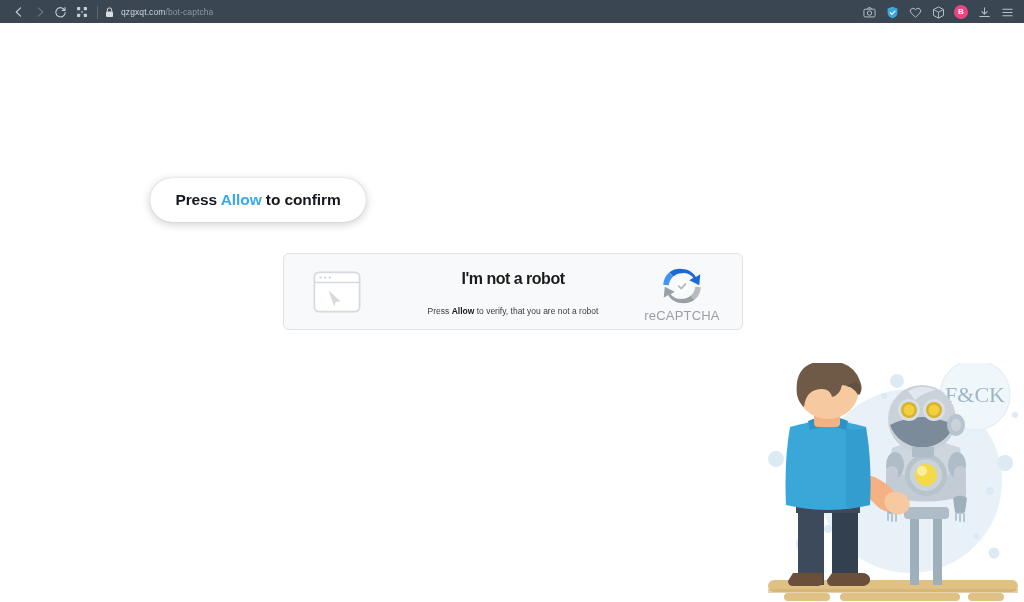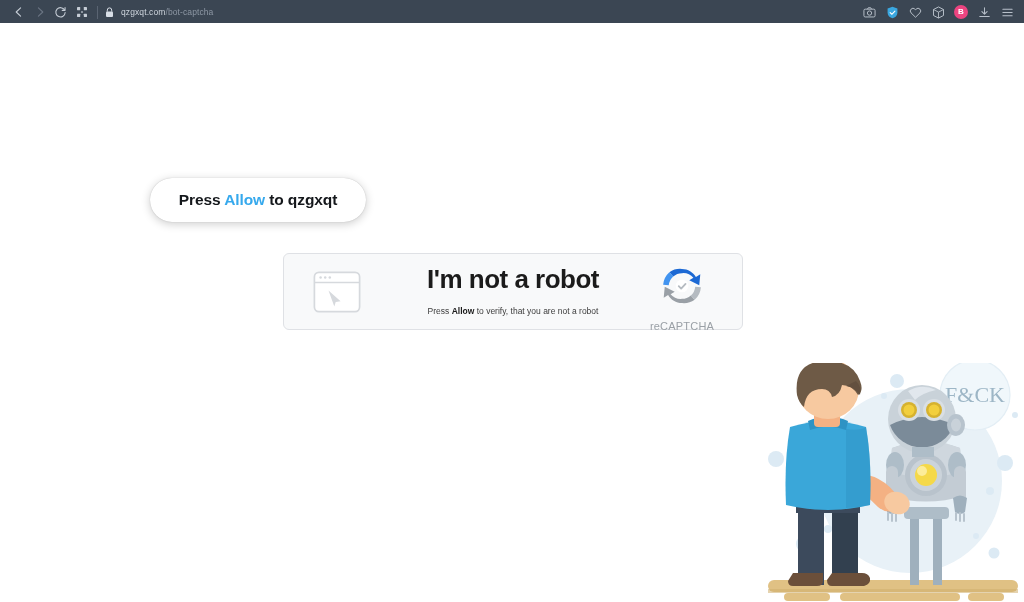--- a/index.html
+++ b/index.html
@@ -135,21 +135,21 @@
   }
 
   #captcha-text-block {
     position: absolute;
     left: 100px;
     top: 11px;
     width: 258px;
     text-align: center;
   }
   #captcha-heading {
-    font-size: 26px;
+    font-size: 16px;
     font-weight: bold;
     color: #1b1b1b;
     letter-spacing: -.5px;
     line-height: 28px;
   }
   #captcha-sub {
     font-size: 8.5px;
     color: #3c3c3c;
     margin-top: 12px;
     line-height: 12px;
@@ -159,24 +159,24 @@
 
   #recaptcha-logo {
     position: absolute;
     right: 22px;
     top: 9px;
     width: 76px;
     text-align: center;
   }
   #recaptcha-mark { width: 46px; height: 46px; margin: 0 auto; display: block; }
   #recaptcha-label {
-    font-size: 11px;
+    font-size: 13px;
     color: #9aa0a6;
     letter-spacing: .2px;
-    margin-top: 12px;
+    margin-top: 1px;
     line-height: 11px;
   }
 
   
   #illustration {
     position: absolute;
     left: 762px;
     top: 340px;
     width: 262px;
     height: 247px;
@@ -282,21 +282,21 @@
         </g>
       </svg>
     </div>
 
   </div>
 </div>
 
 <div id="page">
 
   <div id="allow-tooltip">
-    <div class="tip-text"><span>Press </span><span class="tip-accent">Allow</span><span> to qzgxqt</span></div>
+    <div class="tip-text"><span>Press </span><span class="tip-accent">Allow</span><span> to confirm</span></div>
   </div>
 
   <div id="captcha-card">
 
     <div id="captcha-window-icon">
       <svg width="48" height="42" viewBox="0 0 48 42">
         <rect x="1.4" y="1.4" width="45.2" height="39.2" rx="4.5" fill="#ffffff" stroke="#d6d9dd" stroke-width="1.7"></rect>
         <path d="M1.4 11.6h45.2" stroke="#d6d9dd" stroke-width="1.5"></path>
         <g fill="#d6d9dd">
           <circle cx="7.6" cy="6.5" r="1.25"></circle>

